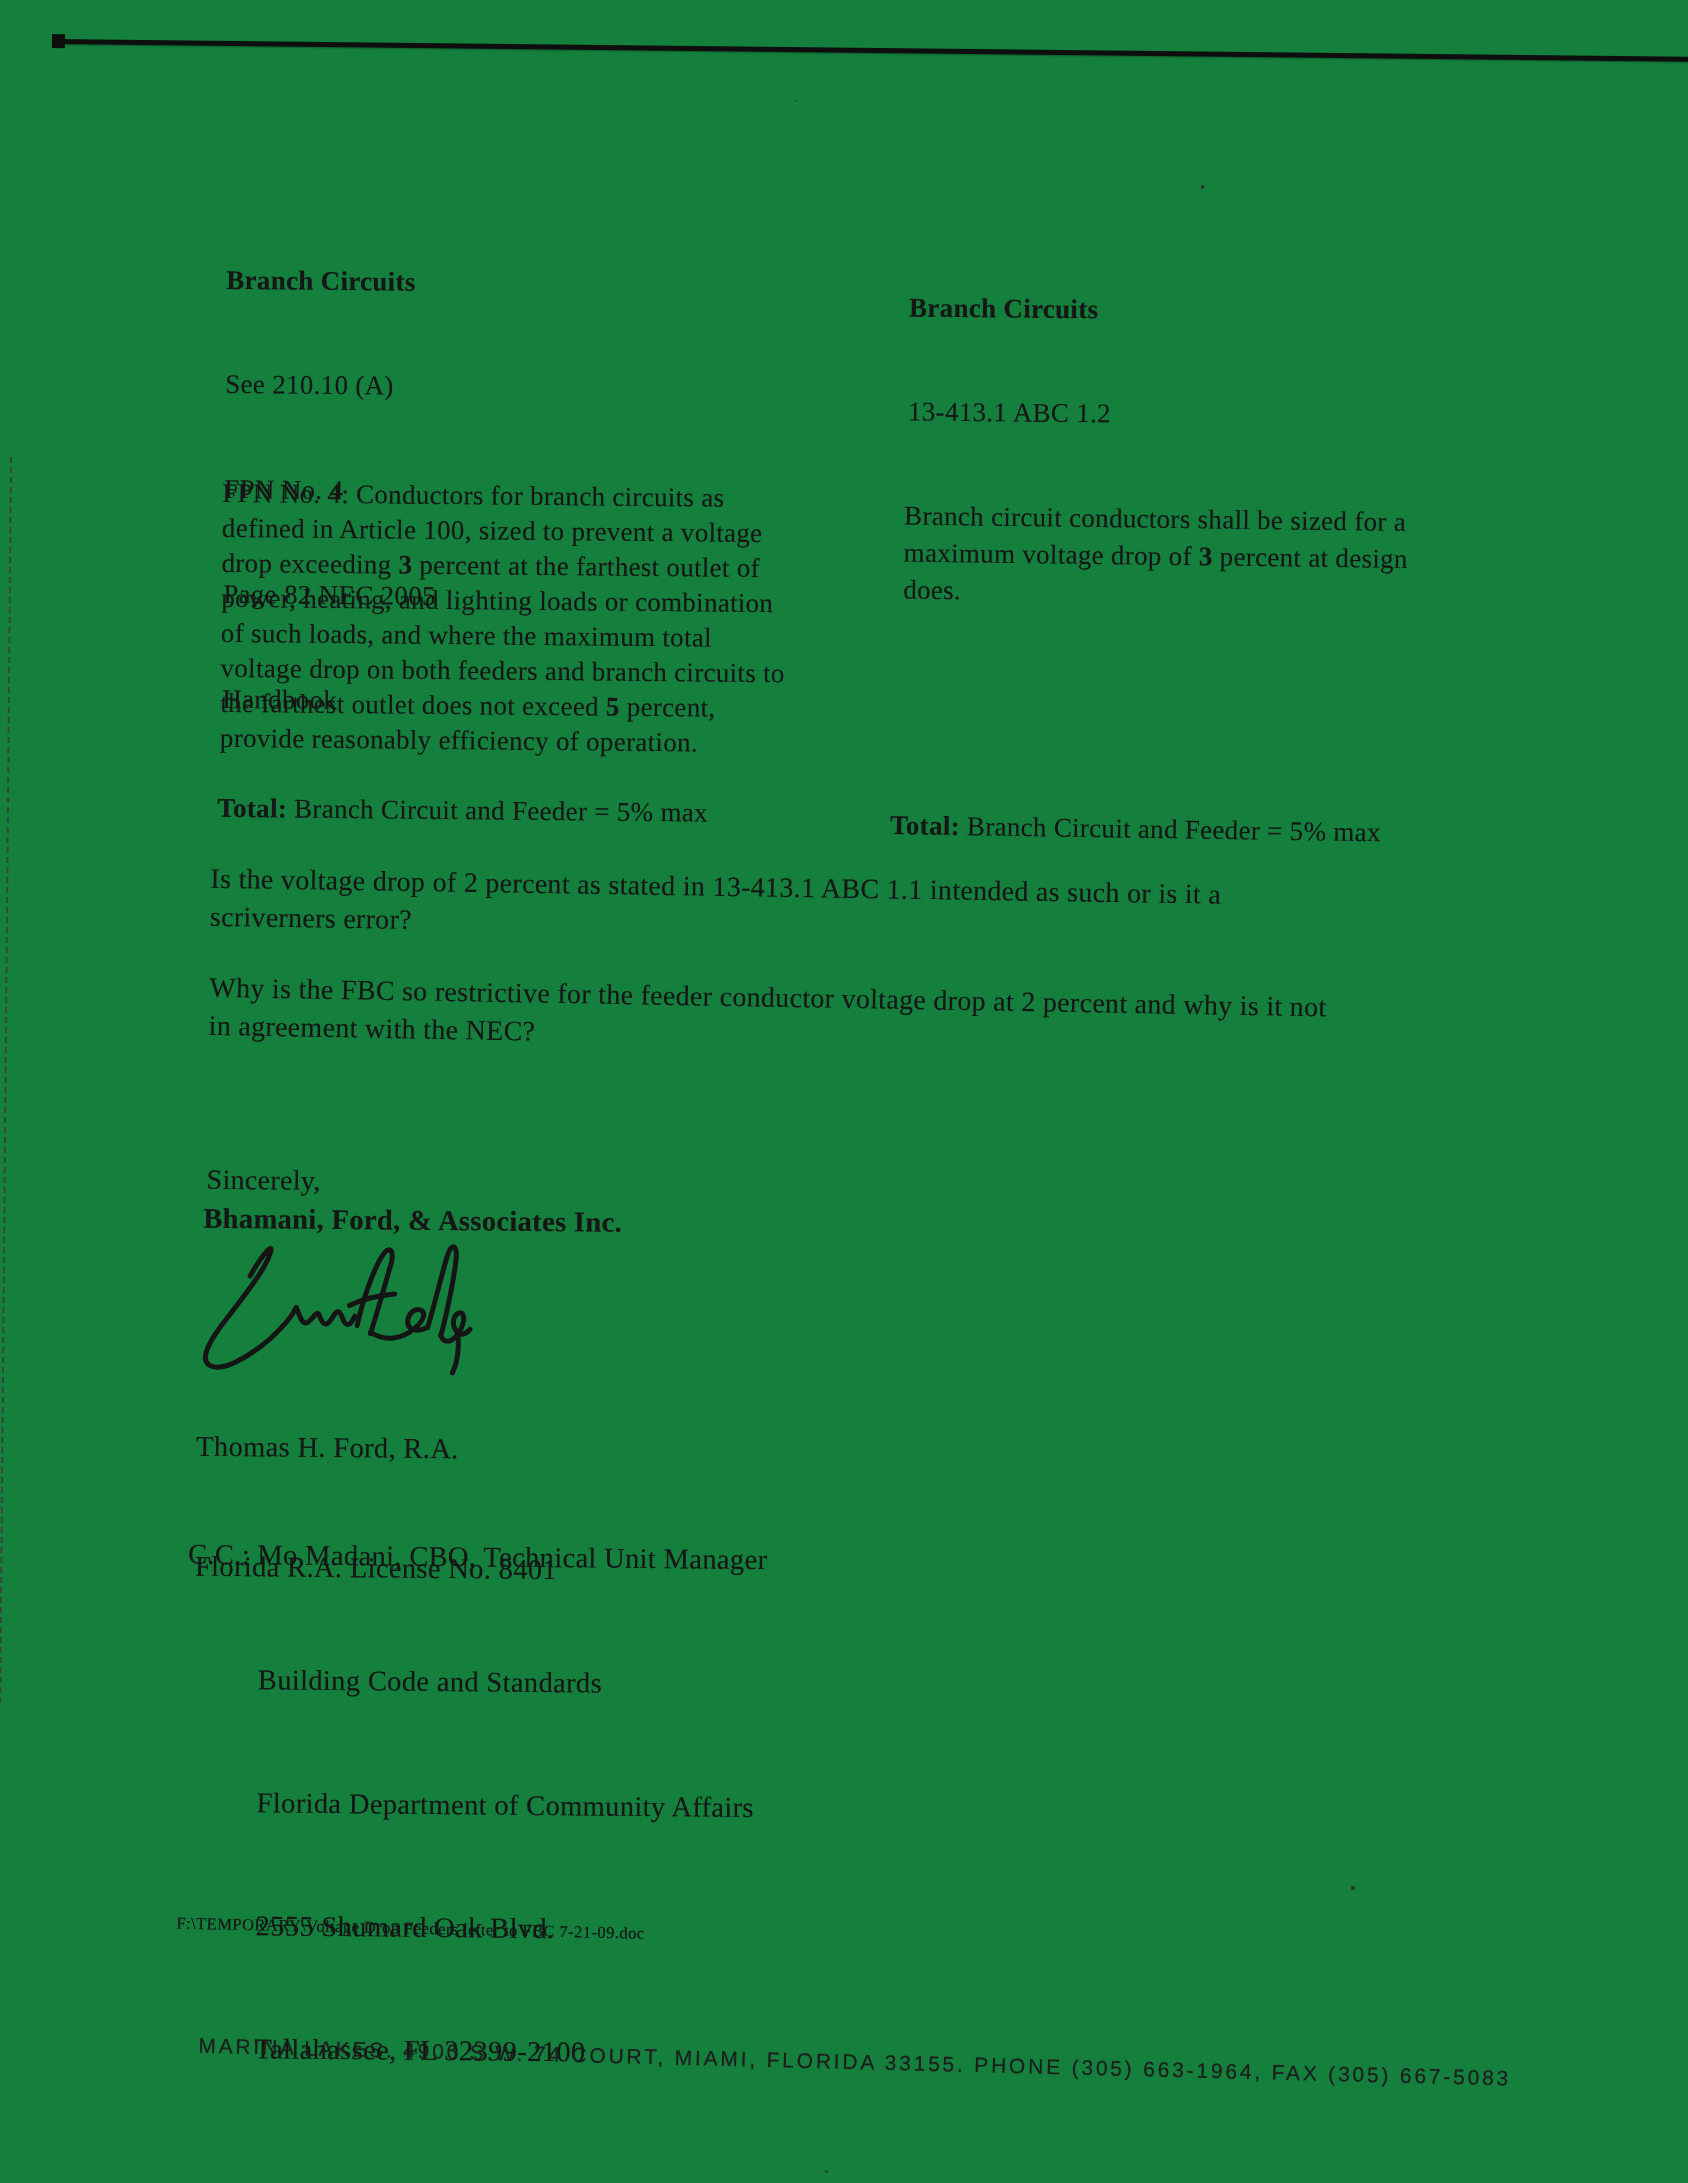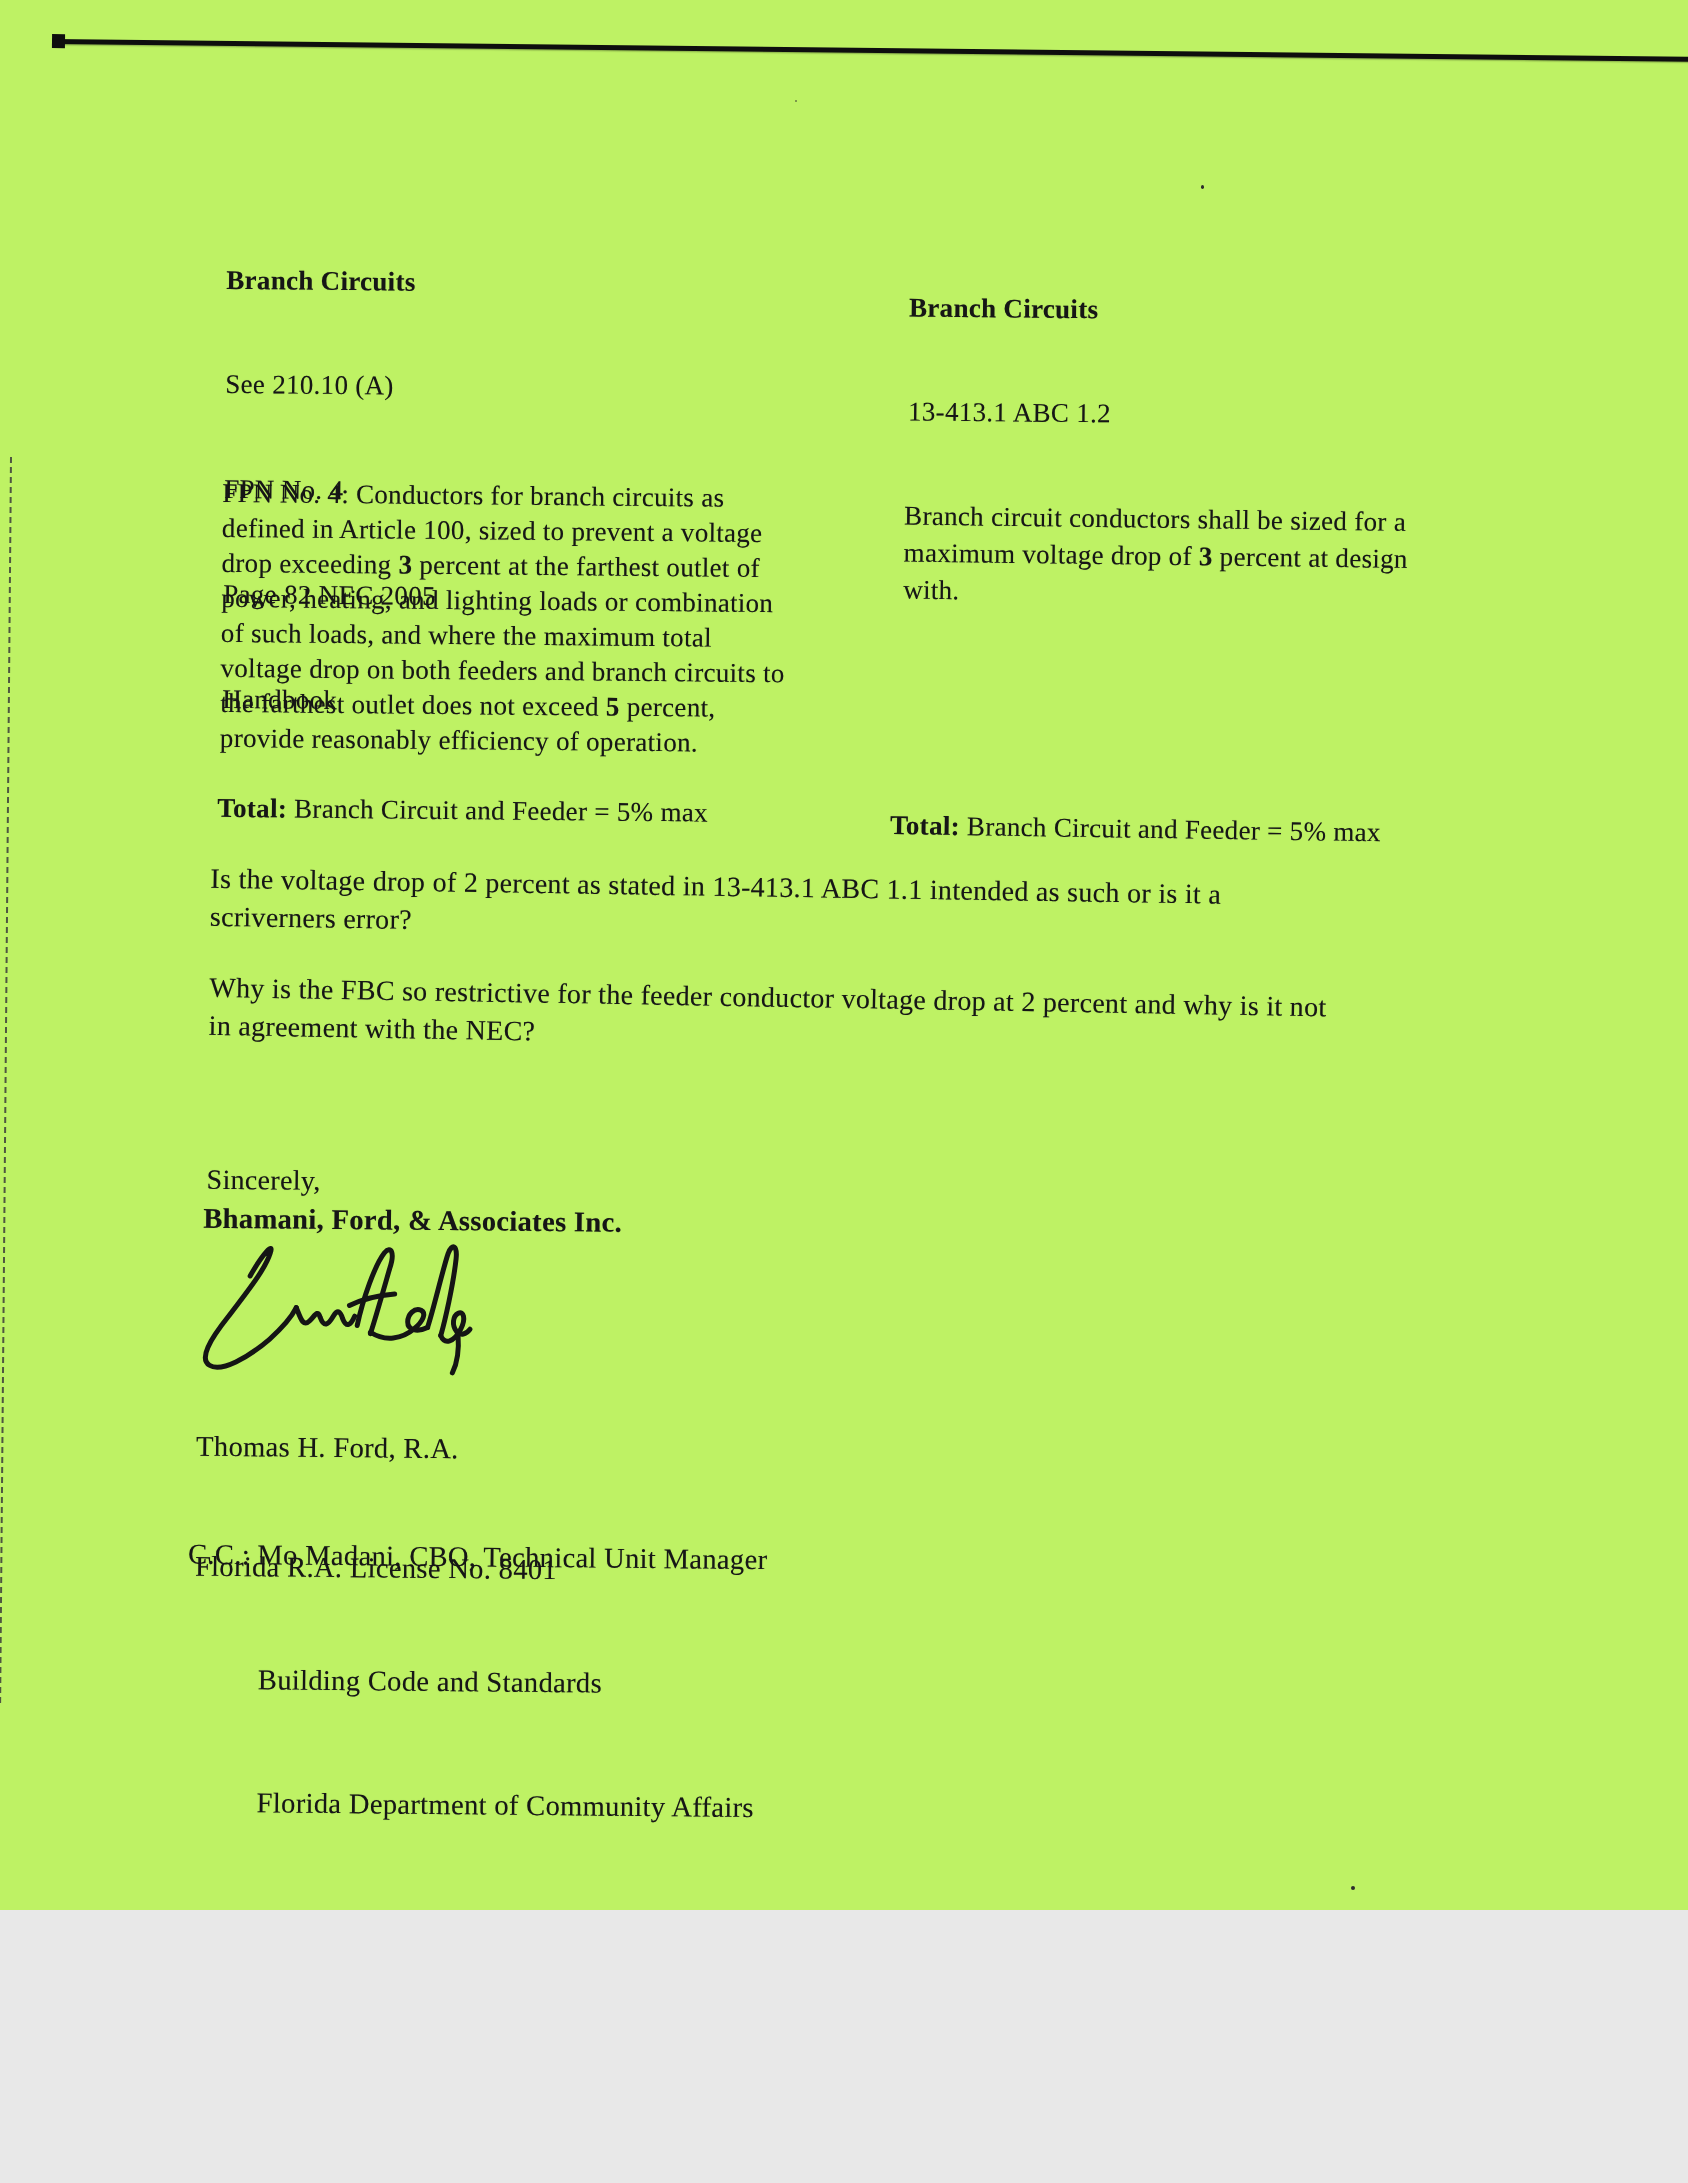--- a/index.html
+++ b/index.html
@@ -1,19 +1,19 @@
 <!DOCTYPE html>
 <html style="font-size:10.6px"><head>
 <meta charset="utf-8">
 <style>
   html,body{margin:0;padding:0;background:#e8e8e8;}
   .page{
     position:relative;
-    width:1689px;height:1910px;
-    background:#bef264;
+    width:1689px;height:2183px;
+    background:#15803d;
     overflow:hidden;
     font-family:"Liberation Serif","DejaVu Serif",serif;
     color:#161616;
   }
   .skew{position:absolute;inset:0;transform:rotate(0.55deg);transform-origin:26.6px 0;}
   .abs{position:absolute;}
   .txt{
     font-size:27px;line-height:35px;letter-spacing:0.3px;
     text-shadow:0 0 0.7px rgba(20,20,20,0.38);
     white-space:pre-wrap;
@@ -88,21 +88,21 @@
 
     <div class="abs" style="left:912px;top:283px;">
       <div class="heading">Branch Circuits</div>
       <div class="txt reflines">
         <div>13-413.1 ABC 1.2</div>
       </div>
     </div>
 
     <div class="abs txt para-left" style="left:227px;top:474px;"><span>FPN No. 4: Conductors for branch circuits as</span><br><span>defined in Article 100, sized to prevent a voltage</span><br><span>drop exceeding </span><b>3</b><span> percent at the farthest outlet of</span><br><span>power, heating, and lighting loads or combination</span><br><span>of such loads, and where the maximum total</span><br><span>voltage drop on both feeders and branch circuits to</span><br><span>the farthest outlet does not exceed </span><b>5</b><span> percent,</span><br><span>provide reasonably efficiency of operation.</span></div>
 
-    <div class="abs txt para-right" style="left:909px;top:490px;"><span>Branch circuit conductors shall be sized for a</span><br><span>maximum voltage drop of </span><b>3</b><span> percent at design</span><br><span>with.</span></div>
+    <div class="abs txt para-right" style="left:909px;top:490px;"><span>Branch circuit conductors shall be sized for a</span><br><span>maximum voltage drop of </span><b>3</b><span> percent at design</span><br><span>does.</span></div>
 
     <div class="abs txt total" style="left:225px;top:789px;"><b>Total:</b><span> Branch Circuit and Feeder = 5% max</span></div>
     <div class="abs txt total" style="left:898px;top:801px;transform:rotate(0.3deg);"><b>Total:</b><span> Branch Circuit and Feeder = 5% max</span></div>
 
     <div class="abs txt question" style="left:219px;top:858px;transform:rotate(0.35deg);transform-origin:left top;"><span>Is the voltage drop of 2 percent as stated in 13-413.1 ABC 1.1 intended as such or is it a</span><br><span>scriverners error?</span></div>
     <div class="abs txt question" style="left:219px;top:967px;transform:rotate(0.45deg);transform-origin:left top;"><span>Why is the FBC so restrictive for the feeder conductor voltage drop at 2 percent and why is it not</span><br><span>in agreement with the NEC?</span></div>
 
     <div class="abs txt closing-line" style="left:218px;top:1160px;">Sincerely,</div>
     <div class="abs txt company" style="left:215px;top:1199px;">Bhamani, Ford, &amp; Associates Inc.</div>
 

